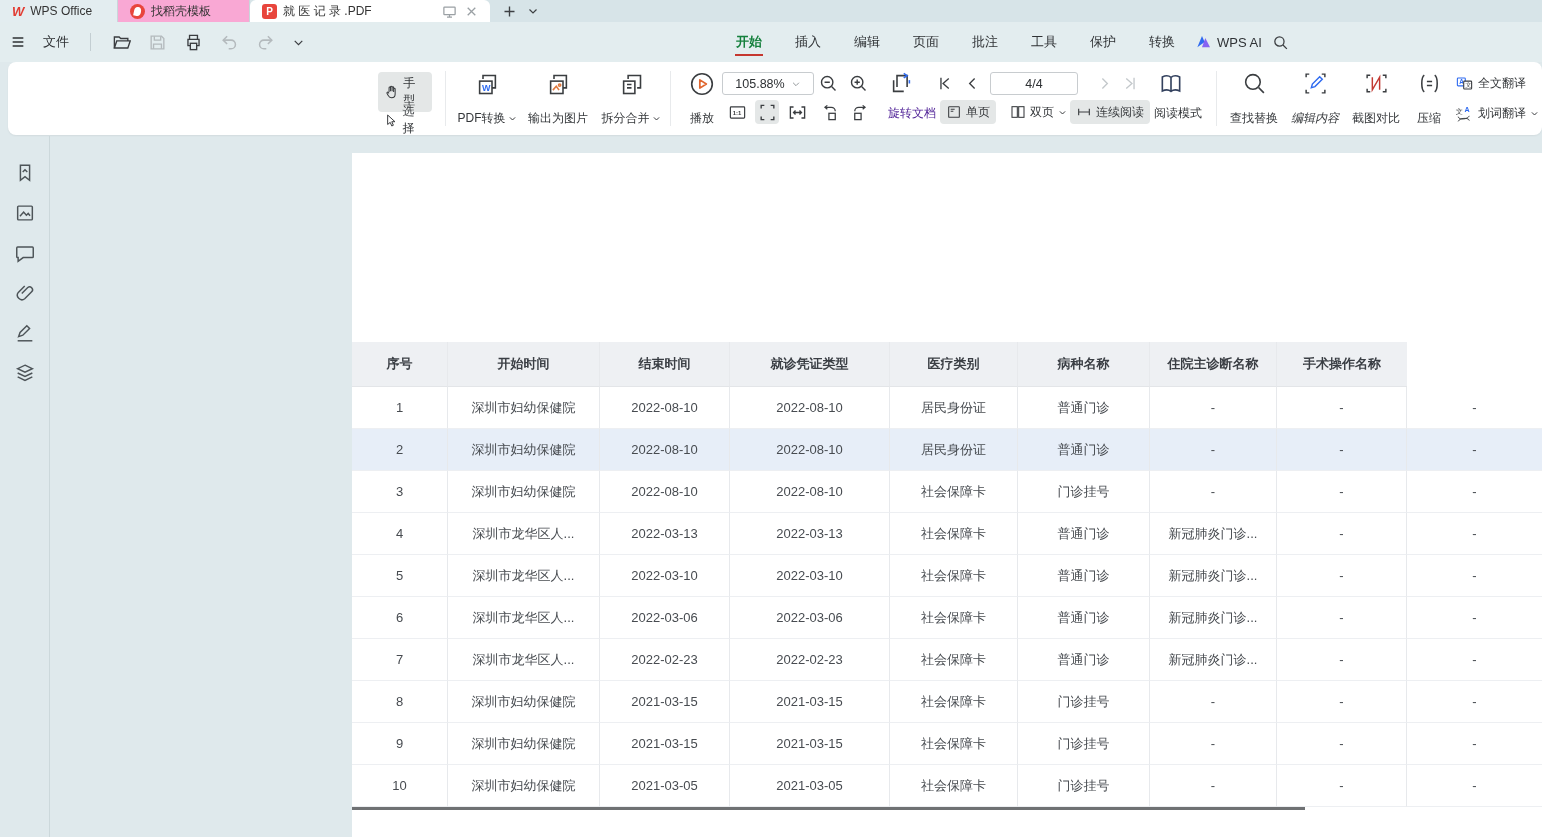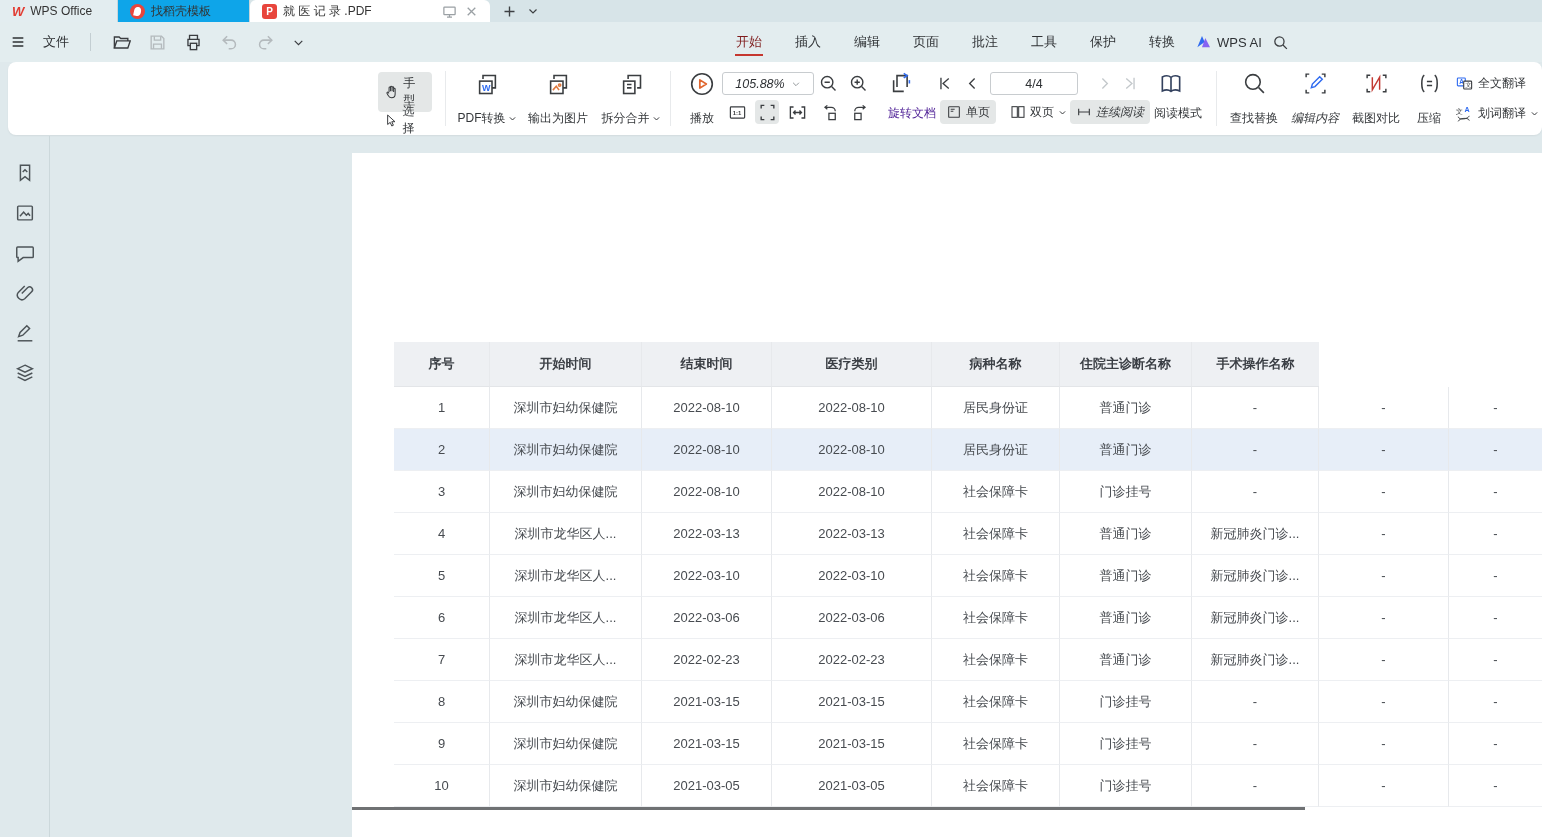--- a/index.html
+++ b/index.html
@@ -6,42 +6,42 @@
   html,body { width:1542px; height:837px; overflow:hidden; }
   body { font-family:"Liberation Sans","DejaVu Sans",sans-serif; background:#dfe9ec; position:relative; color:#3c3f43; }
   svg { display:block; }
   .ic { display:inline-block; vertical-align:middle; }
 
   
   .tabbar { height:22px; background:#d7e4e8; display:flex; align-items:stretch; }
   .tab { display:flex; align-items:center; gap:6px; padding:0 12px; font-size:12px; color:#333;
          border-right:1px solid #c9d6da; cursor:default; }
   .tab.first { background:#e3edf0; width:118px; }
-  .tab.docer { width:132px; background:#0ea5e9; }
+  .tab.docer { width:132px; background:#f9a8d4; }
   .tab.active { background:#ffffff; border-radius:6px 6px 0 0; border-right:none; width:240px; position:relative; }
   .tab .title { white-space:nowrap; }
   .tab-btns { display:flex; align-items:center; gap:8px; margin-left:auto; }
   .newtab { display:flex; align-items:center; gap:10px; padding:0 12px; color:#3d4043; }
   .badge { width:15px; height:15px; border-radius:3px; display:flex; align-items:center; justify-content:center;
            color:#fff; font-size:10px; font-weight:bold; flex:0 0 auto; }
   .badge.pdf { background:#e8453c; }
   .docer-badge { width:15px; height:15px; border-radius:50%; background:#e8453c; position:relative; flex:0 0 auto; }
   .docer-badge::after { content:""; position:absolute; left:4px; top:3px; width:7px; height:9px;
            border-radius:60% 60% 60% 0; background:#fff; transform:rotate(12deg); }
   .wps-w { color:#e23d33; font-weight:bold; font-size:13px; font-style:italic; }
 
   
   .menubar { height:40px; background:#e3edef; position:relative; display:flex; align-items:center; }
   .file-group { display:flex; align-items:center; gap:17px; padding-left:10px; }
   .file-label { font-size:13px; color:#2f3235; }
   .vdiv { width:1px; height:18px; background:#c3ced2; margin:0 4px; }
   .qicon { width:19px; height:19px; }
   .menu-items { position:absolute; left:735px; top:0; height:100%; display:flex; align-items:center; gap:31px; }
   .menu-item { font-size:13px; color:#2f3235; position:relative; padding:10px 1px; cursor:default; }
-  .menu-item.active { color:#7f1d1d; font-weight:normal; }
+  .menu-item.active { color:#15803d; font-weight:bold; }
   .menu-item.active::after { content:""; position:absolute; left:0; right:0; bottom:5px; height:2px; background:#c5372f; }
   .wpsai { position:absolute; left:1196px; display:flex; align-items:center; gap:5px; font-size:13px; color:#2f3235; }
   .menu-search { position:absolute; left:1272px; }
 
   
   .toolbar-card { position:absolute; left:8px; top:62px; width:1534px; height:73px; background:#fff;
                   border-radius:8px; box-shadow:0 1px 2px rgba(0,0,0,.06); }
   .abs { position:absolute; }
   .tdivider { position:absolute; top:9px; width:1px; height:55px; background:#e8eaec; }
   .smallbtn { height:40px; display:flex; align-items:center; gap:4px; padding:0 6px; border-radius:4px;
@@ -62,21 +62,21 @@
   
   .workspace { position:absolute; left:0; top:136px; right:0; bottom:0; display:flex; }
   .side-strip { width:50px; border-right:1px solid #ccd8db; display:flex; flex-direction:column;
                 align-items:center; padding-top:26px; gap:18px; }
   .side-strip .sicon { width:22px; height:22px; cursor:pointer; }
   .doc-area { flex:1; position:relative; }
   .page { position:absolute; left:302px; top:17px; width:1190px; bottom:-10px; background:#ffffff; }
 
   
   .rtable { position:absolute; left:0; top:189px; right:0; font-size:13px; }
-  .trow { display:grid; grid-template-columns:96px 152px 130px 160px 128px 132px 127px 130px 1fr;margin-left:42px; }
+  .trow { display:grid; grid-template-columns:96px 152px 130px 160px 128px 132px 127px 130px 1fr; }
   .trow > div { display:flex; align-items:center; justify-content:center; text-align:center;
                 border-right:1px solid #e7e9ec; border-bottom:1px solid #edeff2; color:#474b50; }
   .trow > div:last-child { border-right:none; }
   .thead-row > div { height:45px; background:#eef0f3; font-weight:bold; color:#3a3e44; font-size:13px;
                      border-bottom:1px solid #e3e5e8; }
   .tbody .trow > div { height:42px; }
   .tbody .trow.hl > div { background:#e7eef8; }
   .table-endline { width:953px; height:3px; background:#6f7173; margin-top:0; }
 </style>
 </head>
@@ -229,21 +229,21 @@
   <div class="bigbtn abs" style="left:668px;width:52px;">
     <svg class="ic" width="26" height="26" viewBox="0 0 24 24" fill="none">
         <circle cx="12" cy="12" r="9.5" stroke="#3a3d40" stroke-width="1.5"></circle>
         <path d="M10 8.2l6 3.8-6 3.8z" fill="none" stroke="#e0662f" stroke-width="1.6" stroke-linejoin="round"></path>
       </svg>
     <span class="lbl">
         <span>播放</span>
       </span>
   </div>
 
-  <div class="field abs" style="left:714px;top:10px;width:92px;font-style:italic;">
+  <div class="field abs" style="left:714px;top:10px;width:92px;">
     <span>105.88%</span>
     <svg class="ic" width="10" height="10" viewBox="0 0 24 24" fill="none" stroke="#8b9094" stroke-width="2.2">
         <path d="M5 9l7 7 7-7"></path>
       </svg>
   </div>
   <svg class="abs" style="left:810px;top:11px;" width="21" height="21" viewBox="0 0 24 24" fill="none" stroke="#3a3d40" stroke-width="1.6">
       <circle cx="10.5" cy="10.5" r="6.5"></circle>
       <path d="M15.5 15.5L20 20M7.5 10.5h6"></path>
     </svg>
   <svg class="abs" style="left:840px;top:11px;" width="21" height="21" viewBox="0 0 24 24" fill="none" stroke="#3a3d40" stroke-width="1.6">
@@ -318,21 +318,21 @@
   <div class="rowbtn abs" style="left:996px;top:38px;">
     <svg class="ic" width="16" height="16" viewBox="0 0 24 24" fill="none" stroke="#3a3d40" stroke-width="1.6">
         <rect x="3" y="4" width="8" height="16"></rect>
         <rect x="13" y="4" width="8" height="16"></rect>
       </svg>
     <span>双页</span>
     <svg class="ic" width="9" height="9" viewBox="0 0 24 24" fill="none" stroke="#34373a" stroke-width="2.6">
         <path d="M5 9l7 7 7-7"></path>
       </svg>
   </div>
-  <div class="rowbtn sel abs" style="left:1062px;top:38px;font-style:italic;">
+  <div class="rowbtn sel abs" style="left:1062px;top:38px;">
     <svg class="ic" width="16" height="16" viewBox="0 0 24 24" fill="none" stroke="#3a3d40" stroke-width="1.7">
         <path d="M4 7v10M20 7v10M4 12h16"></path>
       </svg>
     <span>连续阅读</span>
   </div>
   <span class="abs" style="left:1146px;top:43px;font-size:12px;color:#34373a;">阅读模式</span>
 
   <div class="tdivider" style="left:1208px;"></div>
 
   <div class="bigbtn abs" style="left:1215px;width:62px;">
@@ -418,20 +418,21 @@
       </svg>
   </div>
 
   <div class="doc-area">
     <div class="page">
       <div class="rtable">
         <div class="trow thead-row">
             <div>序号</div>
             <div>开始时间</div>
             <div>结束时间</div>
+            <div>就诊凭证类型</div>
             <div>医疗类别</div>
             <div>病种名称</div>
             <div>住院主诊断名称</div>
             <div>手术操作名称</div>
           </div>
         <div class="tbody">
             <div class="trow">
               <div>1</div>
               <div>深圳市妇幼保健院</div>
               <div>2022-08-10</div>

